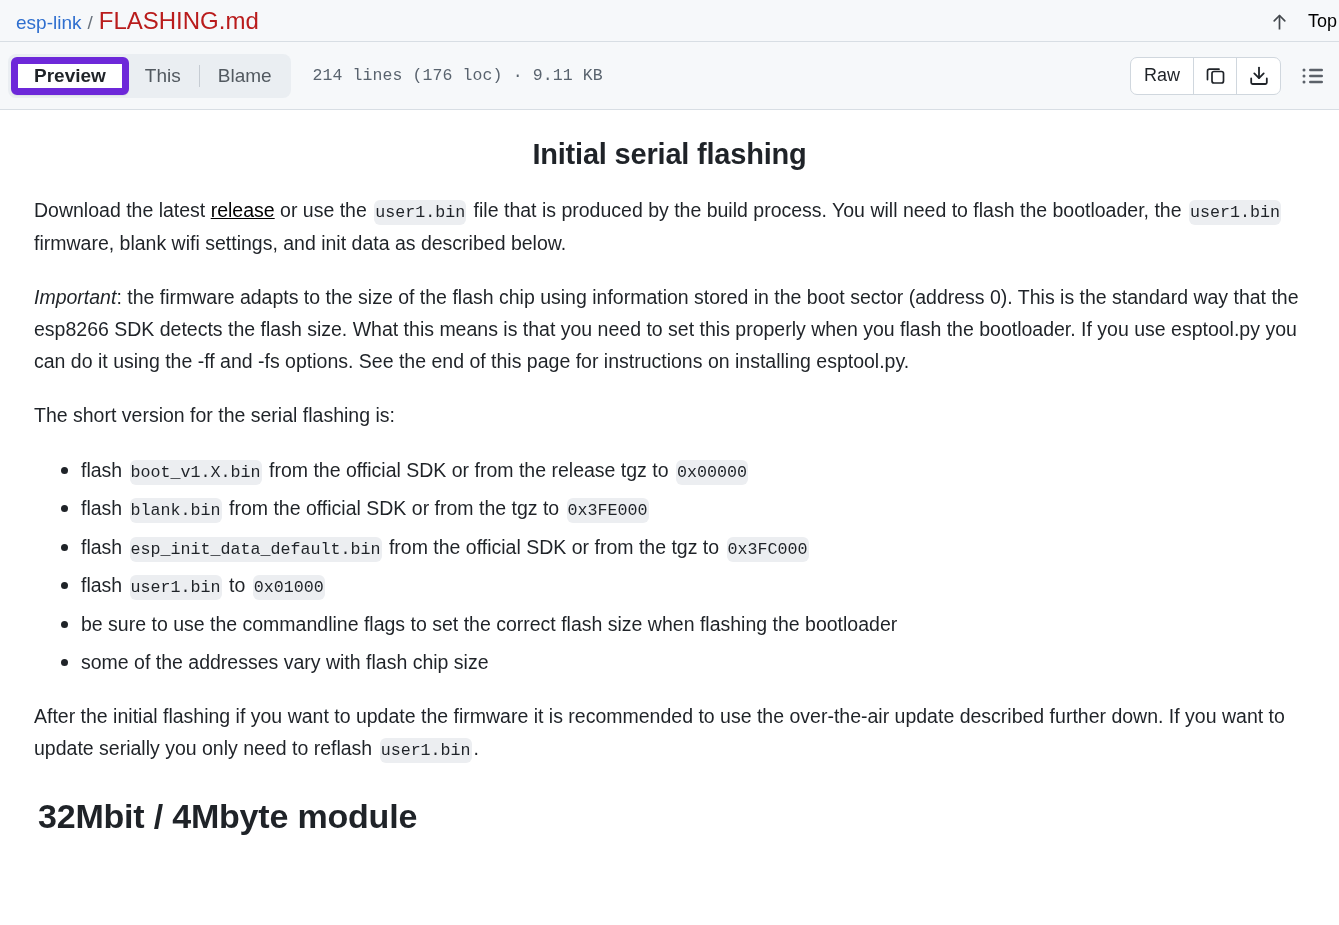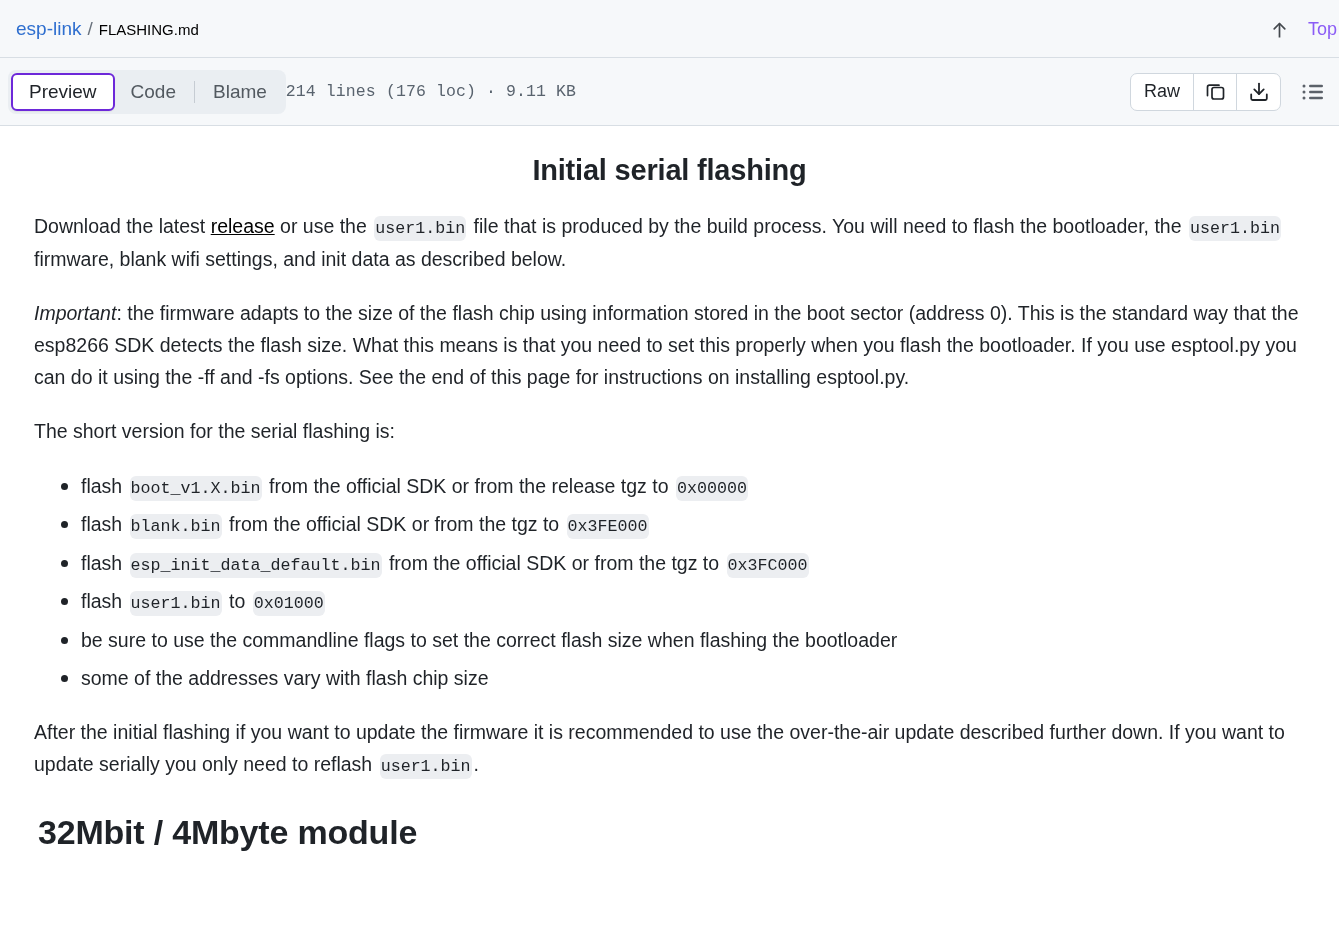--- a/index.html
+++ b/index.html
@@ -7,43 +7,43 @@
     margin: 0; padding: 0;
     width: 1339px; height: 925px;
     background: #ffffff;
     font-family: "Liberation Sans", sans-serif;
     color: #1f2328;
     overflow: hidden;
   }
 
   
   .breadcrumb-bar {
-    height: 58px;
+    height: 42px;
     background: #f6f8fa;
     border-bottom: 1px solid #d8dee4;
     display: flex;
     align-items: center;
     padding: 0 16px;
     position: relative;
   }
   .crumb-row { display: flex; align-items: baseline; gap: 6px; font-size: 19px; }
   .crumb-link {
     color: #2f6fcf;
     text-decoration: none;
     font-size: 19px;
   }
   .crumb-sep { color: #6a737d; font-size: 19px; }
-  .crumb-current { color: #000000; font-size: 15px; }
+  .crumb-current { color: #b91c1c; font-size: 24px; }
 
   .top-anchor {
     position: absolute;
     right: 0px; top: 50%;
     transform: translateY(-50%);
     display: flex; align-items: flex-end; gap: 20px;
-    color: #8b5cf6;
+    color: #000000;
     font-size: 18px;
     padding-right: 2px;
   }
   .top-anchor svg { display: block; }
 
   
   .toolbar {
     height: 68px;
     background: #f6f8fa;
     border-bottom: 1px solid #d8dee4;
@@ -65,30 +65,31 @@
     height: 38px;
     padding: 0 16px;
     font-size: 19px;
     color: #525960;
     border-radius: 6px;
     white-space: nowrap;
   }
   .seg-item.active {
     background: #ffffff;
     color: #1f2328;
-    font-weight: normal;
-    border: 2px solid #6d28d9;
+    font-weight: bold;
+    border: 7px solid #6d28d9;
     box-shadow: 0 1px 1px rgba(27,31,36,0.06);
   }
   .seg-divider {
     width: 1px; height: 22px;
     background: #c6ccd3;
     margin: 0 2px;
   }
   .meta {
+    margin-left: 22px;
     font-family: "Liberation Mono", monospace;
     font-size: 16.5px;
     color: #59636e;
     letter-spacing: 0.1px;
     white-space: nowrap;
   }
 
   .toolbar-right {
     position: absolute;
     right: 8px; top: 50%;
@@ -188,21 +189,21 @@
         <path d="M3.2 8.3 L8.5 3 L13.8 8.3" stroke="#43484d" stroke-width="1.7" fill="none" stroke-linecap="round" stroke-linejoin="round"></path>
       </svg>
     </span>
     <span>Top</span>
   </div>
 </div>
 
 <div class="toolbar">
   <div class="seg">
     <div class="seg-item active">Preview</div>
-    <div class="seg-item">Code</div>
+    <div class="seg-item">This</div>
     <div class="seg-divider"></div>
     <div class="seg-item">Blame</div>
   </div>
   <div class="meta">214 lines (176 loc) · 9.11 KB</div>
 
   <div class="toolbar-right">
     <div class="btn-group">
       <div class="btn-raw">Raw</div>
       <div class="btn-icon">
         <span>

